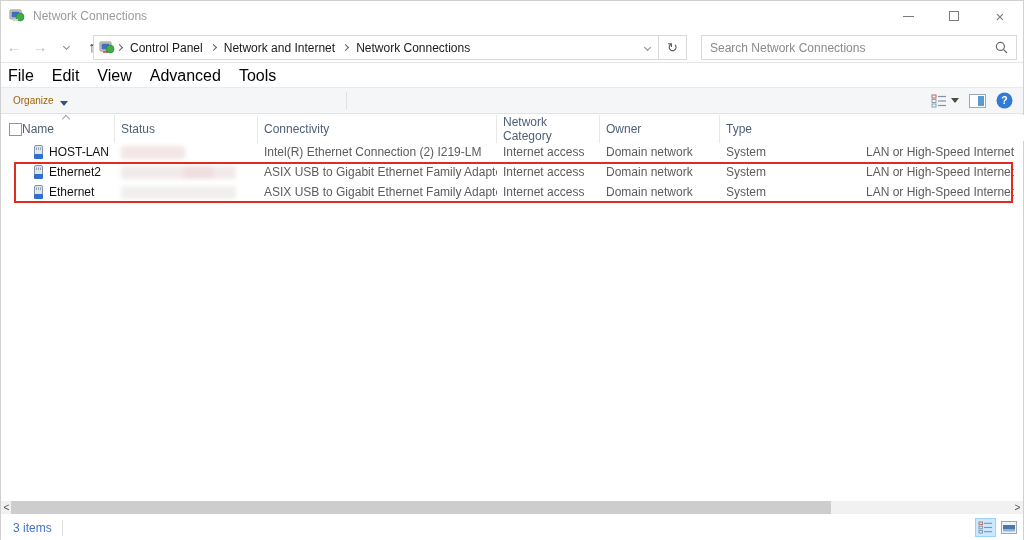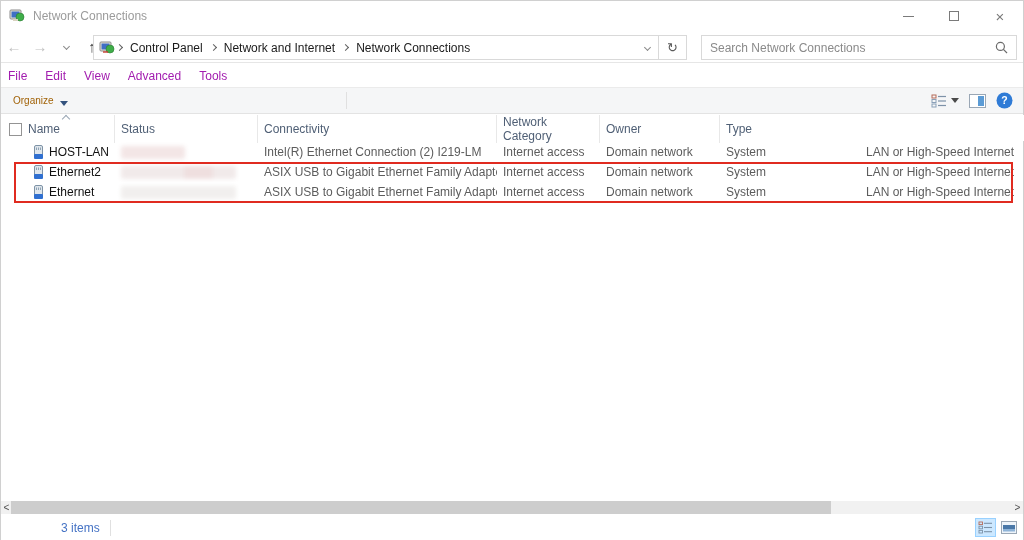--- a/index.html
+++ b/index.html
@@ -40,21 +40,21 @@
     color: #5a5a5a; font-size: 13px; }
   .searchbox { position: absolute; left: 700px; top: 4px; width: 316px; height: 25px;
     border: 1px solid #d9d9d9; background: #fff; display: flex; align-items: center; gap: 36px; }
   .searchbox input { border: none; outline: none; flex: 1; font-size: 12px; color: #333;
     padding-left: 8px; font-family: "Liberation Sans", sans-serif; background: transparent; }
   .searchbox input::placeholder { color: #8a8a8a; opacity: 1; }
   .search-icon { margin-right: 8px; flex: 0 0 auto; }
 
   
   .menubar { position: absolute; top: 63px; left: 0; right: 0; height: 23px; background: #fff;
-    display: flex; align-items: center; font-size: 12px; color: #a21caf; }
+    display: flex; align-items: center; font-size: 16px; color: #000000; }
   .menu-item { padding: 0 9px; }
   .menu-item:first-child { padding-left: 7px; }
 
   
   .toolbar { position: absolute; top: 86px; left: 0; right: 0; height: 27px; background: #f5f6f7;
     border-top: 1px solid #ebebeb; border-bottom: 1px solid #e3e3e3; display: flex; align-items: center; }
   .organize { margin-left: 12px; font-size: 10px; color: #a16207; display: flex; align-items: flex-end; gap: 6px; }
   .drop-tri { display: inline-block; width: 0; height: 0; border-left: 4px solid transparent;
     border-right: 4px solid transparent; border-top: 5px solid #33527d; }
   .tb-sep { position: absolute; left: 345px; top: 4px; bottom: 4px; width: 1px; background: #e0e0e0; }
@@ -62,21 +62,21 @@
   .tb-btn { display: flex; align-items: center; gap: 4px; }
   .tri-dark { display: inline-block; width: 0; height: 0; border-left: 4px solid transparent;
     border-right: 4px solid transparent; border-top: 5px solid #4a4a4a; }
 
   
   .grid-cols { display: grid; grid-template-columns: 114px 143px 239px 103px 120px 140px 165px; }
   .header-row { position: absolute; top: 114px; left: 0; width: 1024px; height: 26px;
     font-size: 12px; color: #4f5f75; background: #fff; }
   .hcell { display: flex; align-items: center; padding-left: 6px; border-right: 1px solid #e8e8e8; position: relative; }
   .hcell:last-child { border-right: none; }
-  .hcell-name { padding-left: 8px; gap: 6px; }
+  .hcell-name { padding-left: 8px; gap: 0; }
   .hdr-checkbox { width: 13px; height: 13px; border: 1px solid #949494; background: #fff; flex: 0 0 auto; }
   .sort-caret { position: absolute; left: 62px; top: 1px; width: 6px; height: 6px;
     border-left: 1px solid #9aa7b5; border-top: 1px solid #9aa7b5; transform: rotate(45deg); }
 
   
   .rows { position: absolute; top: 141px; left: 0; width: 1024px; }
   .row { height: 20px; font-size: 12px; align-items: center; }
   .cell { padding-left: 6px; white-space: nowrap; overflow: hidden; display: flex; align-items: center; height: 20px; }
   .cell-name { padding-left: 32px; color: #111; gap: 5px; }
   .cell-dim { color: #5c5c5c; }
@@ -93,21 +93,21 @@
   
   .hscroll { position: absolute; left: 0; right: 0; top: 500px; height: 13px; background: #f1f1f1;
     display: flex; align-items: center; }
   .hs-arrow { width: 11px; text-align: center; font-size: 10px; color: #505050; line-height: 13px; }
   .hs-left { position: absolute; left: 0; }
   .hs-right { position: absolute; right: 0; }
   .hs-thumb { position: absolute; left: 10px; width: 820px; top: 0; height: 13px; background: #cdcdcd; }
 
   
   .statusbar { position: absolute; left: 0; right: 0; top: 513px; height: 27px; background: #fff;
-    display: flex; align-items: center; padding-left: 48px; }
+    display: flex; align-items: center; }
   .items-count { margin-left: 12px; font-size: 12px; color: #4472c4; }
   .sb-sep { width: 1px; height: 16px; background: #e0e0e0; margin-left: 10px; }
   .sb-right { margin-left: auto; margin-right: 4px; display: flex; gap: 2px; }
   .view-toggle { width: 21px; height: 19px; display: flex; align-items: center; justify-content: center; }
   .view-toggle.selected { background: #cce8ff; border: 1px solid #99d1ff; }
 </style>
 </head>
 <body>
 
 <div class="window">

